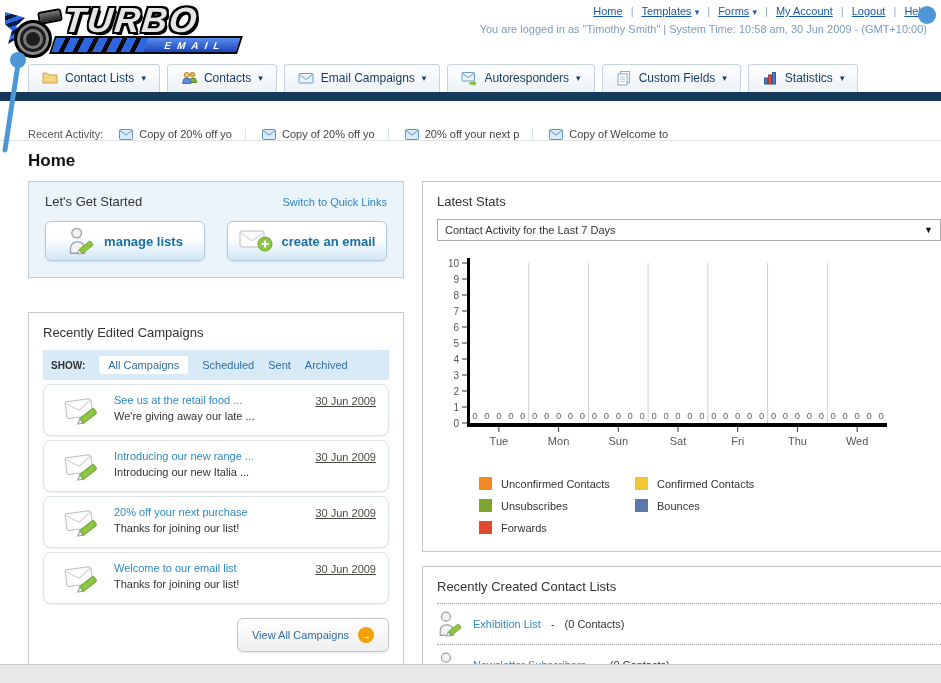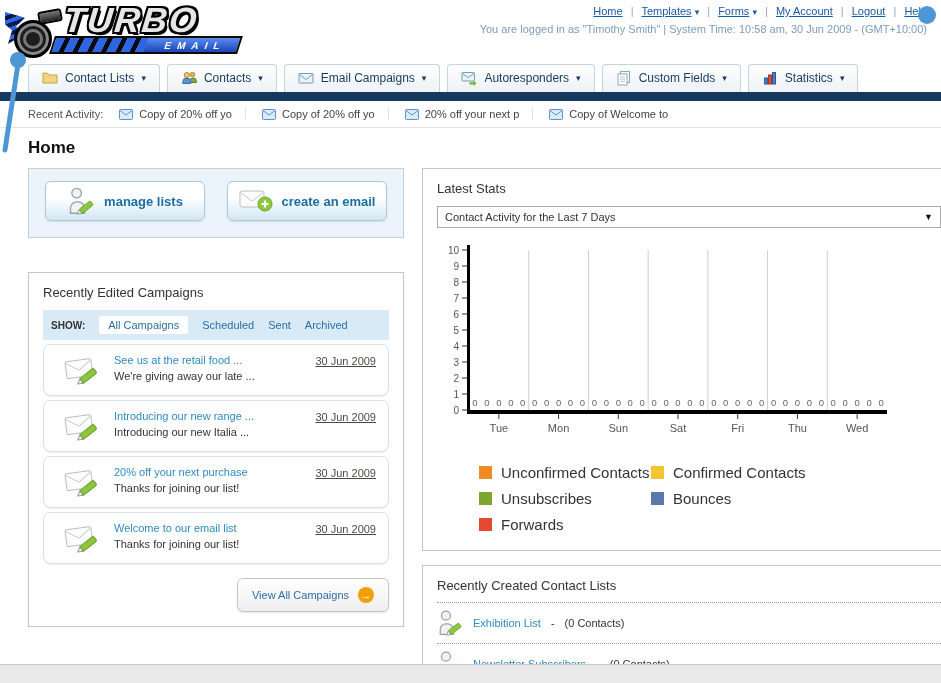--- a/index.html
+++ b/index.html
@@ -41,21 +41,21 @@
 
   
   .tabbar { display:flex; align-items:flex-end; padding-left:28px; height:30px; }
   .tab { display:flex; align-items:center; gap:7px; background:linear-gradient(#FEFEFE,#EDF2F6);
     border:1px solid #C9D3DC; border-bottom:none; border-radius:4px 4px 0 0; padding:5px 13px 6px;
     margin-right:7px; font-size:12px; color:#16395F; cursor:pointer; white-space:nowrap;text-align:center; }
   .tab .chev { color:#16395F; }
   .navybar { height:9px; background:#17395E; }
 
   
-  .activity { height:27px; display:flex; align-items:center; padding-left:28px; font-size:11px; color:#555;
+  .activity { height:40px; display:flex; align-items:flex-end; padding-left:28px; font-size:11px; color:#555;
     border-bottom:1px solid #E3E3E3; }
   .act-item { display:flex; align-items:center; gap:6px; margin-left:16px; padding-right:13px;
     border-right:1px solid #D8E4EE; color:#444; cursor:pointer; white-space:nowrap; overflow:hidden; }
   .act-item:last-child { border-right:none; }
 
   
   .page-heading { margin:10px 0 10px 28px; font-size:17px; font-weight:bold; color:#111; }
   .columns { display:flex; gap:18px; padding:0 28px; }
   .left-col { width:376px; flex:none; }
   .right-col { flex:1; }
@@ -90,21 +90,21 @@
   .arrow-circle { width:16px; height:16px; border-radius:50%; background:#F2A007; color:#fff; display:flex;
     align-items:center; justify-content:center; font-size:11px; font-weight:bold; line-height:1; }
 
   
   .stats-panel { padding:12px 14px 8px; margin-bottom:14px; }
   .stats-select { margin-top:10px; border:1px solid #ABABAB; height:22px; display:flex; align-items:center;
     justify-content:space-between; padding:0 7px; font-size:11px; color:#333; cursor:pointer; background:#fff; }
   .select-arrow { font-size:9px; color:#111; }
   .chart-wrap { margin:14px 0 0 2px; }
   .legend { display:flex; flex-wrap:wrap; width:462px; margin:6px 0 0 42px; }
-  .legend-item { display:flex; align-items:center; gap:9px; width:172px; margin-bottom:9px; font-size:15px; color:#333; }
+  .legend-item { display:flex; align-items:center; gap:9px; width:156px; margin-bottom:9px; font-size:11px; color:#333; }
   .legend-swatch { width:13px; height:13px; flex:none; }
 
   
   .cl-panel { padding:12px 14px 14px; }
   .cl-title { padding-bottom:9px; border-bottom:1px dotted #9C9C9C; }
   .cl-row { display:flex; align-items:center; gap:10px; padding:5px 0; border-bottom:1px dotted #9C9C9C; font-size:11px; }
   .cl-link { color:#2E8BC0; cursor:pointer; }
   .cl-sep, .cl-count { color:#333; }
 
   .footer-strip { position:absolute; left:0; right:0; bottom:0; height:19px; background:#E9E9E9; border-top:1px solid #C9C9C9; }
@@ -243,20 +243,24 @@
     </span>
   </div>
 
   <h1 class="page-heading">Home</h1>
 
   <div class="columns">
 
     <div class="left-col">
 
       <div class="gs-panel">
+        <div class="gs-head">
+          <div class="panel-title">Let's Get Started</div>
+          <div class="switch-link">Switch to Quick Links</div>
+        </div>
         <div class="gs-buttons">
           <div class="gs-btn">
             <svg width="28" height="30" viewBox="0 0 32 34">
               <circle cx="11" cy="8" r="5.5" fill="#F2F2F2" stroke="#9AA0A6" stroke-width="1.5"></circle>
               <path d="M4 31 v-6 a7 7 0 0 1 7-7 h2 a7 7 0 0 1 7 7 v6 z" fill="#F2F2F2" stroke="#9AA0A6" stroke-width="1.5"></path>
               <g transform="rotate(-38 22 24)">
                 <path d="M14 21 l-5 3 l5 3 z" fill="#EDEDED" stroke="#999"></path>
                 <rect x="14" y="21" width="16" height="6" rx="1.5" fill="#8DC63F" stroke="#6FA32C"></rect>
               </g>
             </svg>

